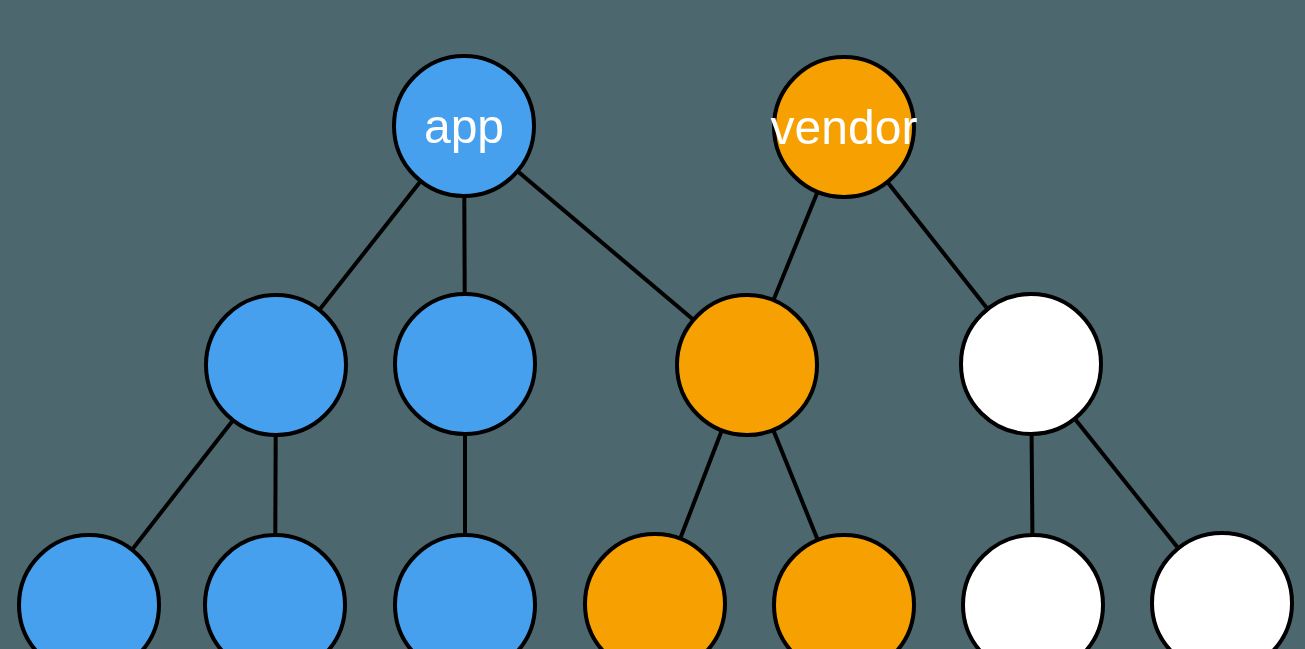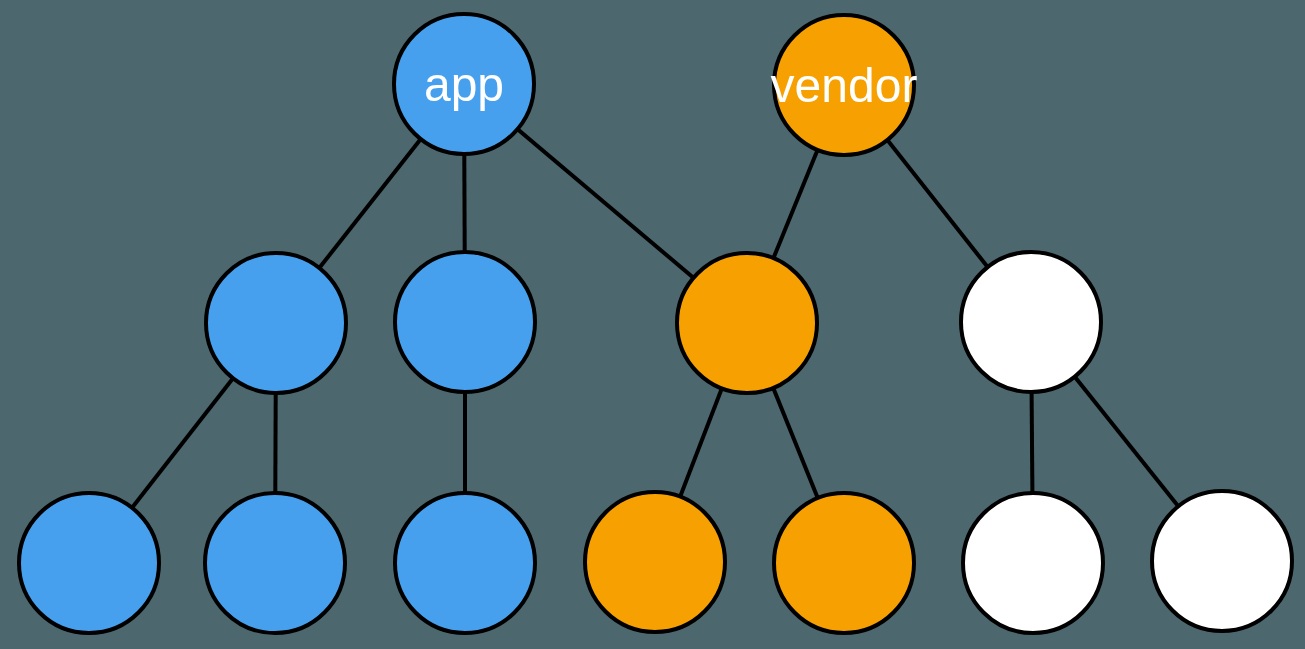--- a/index.html
+++ b/index.html
@@ -6,20 +6,21 @@
     margin: 0;
     padding: 0;
     width: 1305px;
     height: 649px;
     overflow: hidden;
     background: #4d676e;
   }
   #diagram-root {
     width: 1305px;
     height: 535px;
+    margin-top: 42px;
   }
   svg { display: block; }
   .edge {
     stroke: #000000;
     stroke-width: 4;
     fill: none;
   }
   .node {
     stroke: #000000;
     stroke-width: 4;

